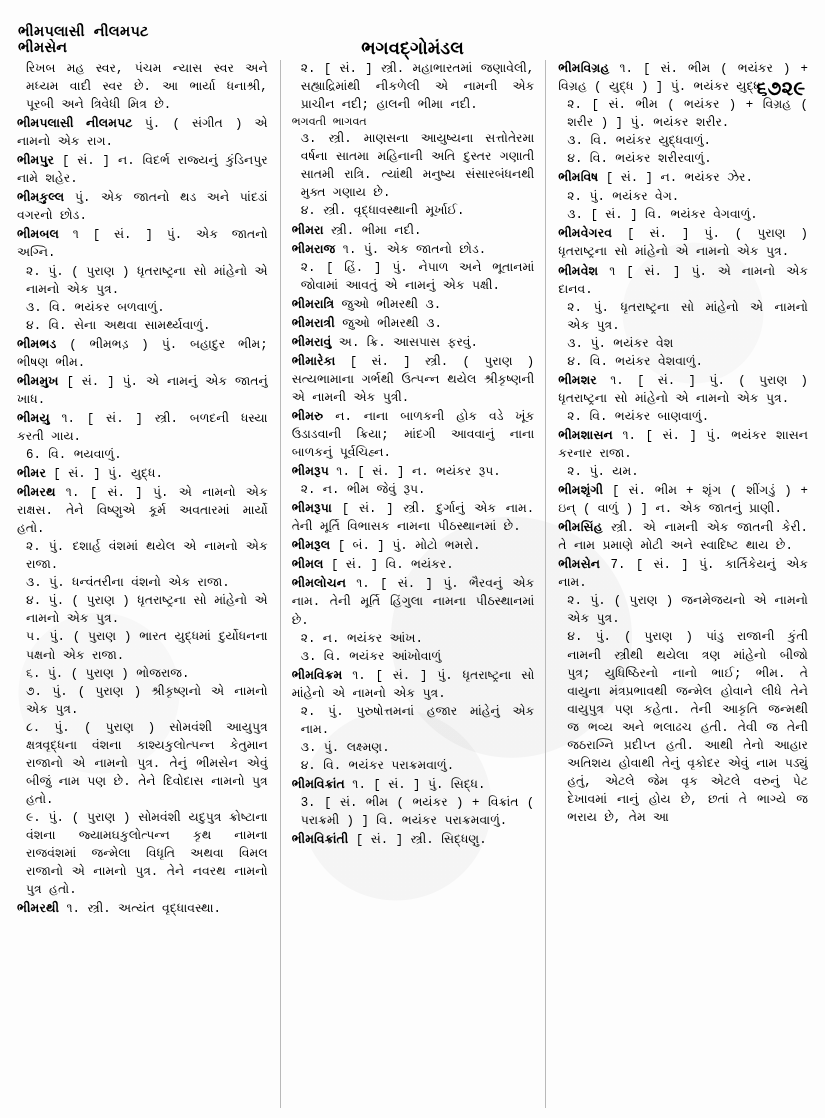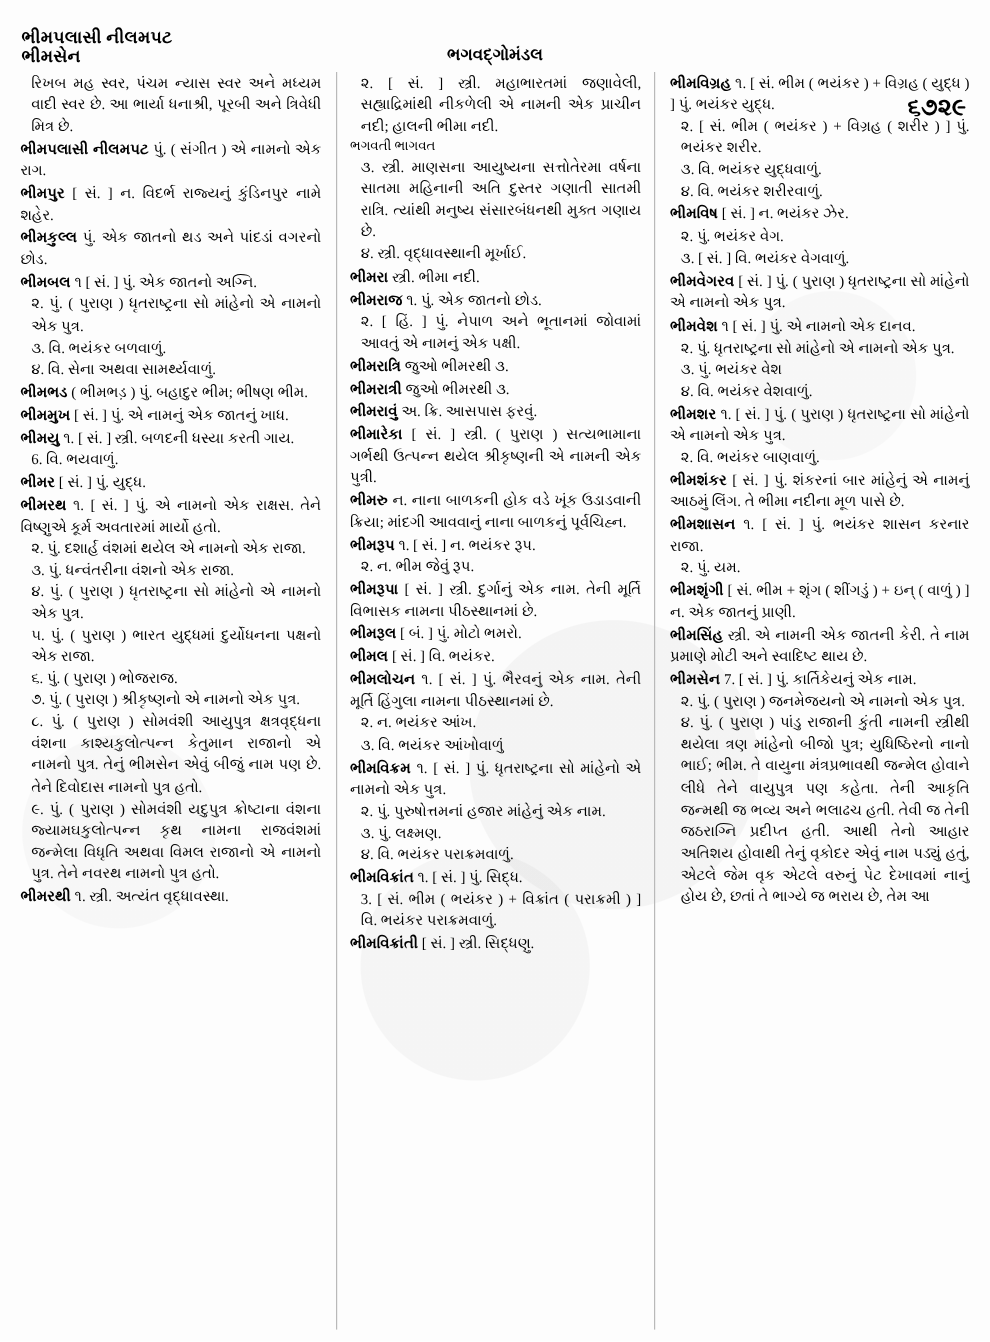--- a/index.html
+++ b/index.html
@@ -23,20 +23,21 @@
     height: 1118px;
     background: #fdfdfd;
     box-sizing: border-box;
     padding: 14px 14px 4px 14px;
     
     background-image:
       radial-gradient(circle at 62% 57%, rgba(0,0,0,0.035) 0 120px, rgba(0,0,0,0) 121px),
       radial-gradient(circle at 48% 72%, rgba(0,0,0,0.03) 0 95px, rgba(0,0,0,0) 96px),
       radial-gradient(circle at 84% 28%, rgba(0,0,0,0.025) 0 70px, rgba(0,0,0,0) 71px),
       radial-gradient(circle at 12% 62%, rgba(0,0,0,0.022) 0 80px, rgba(0,0,0,0) 81px);
+    font-family: Liberation Mono, monospace;
   }
 
   
   #runhead {
     position: relative;
     height: 46px;
     font-weight: bold;
     font-size: 14.5px;
     line-height: 1.12;
   }
@@ -45,21 +46,21 @@
     left: 4px;
     top: 10px;
     white-space: pre-line;
     letter-spacing: 0.2px;
   }
   #runhead .center {
     position: absolute;
     left: 0; right: 0;
     top: 25px;
     text-align: center;
-    font-size: 14px;
+    font-size: 18px;
   }
   #runhead .right {
     position: absolute;
     right: 6px;
     top: 25px;
     font-size: 20px;
     margin-top: 40px;
   }
 
   
@@ -258,23 +259,20 @@
           <p class="first"><span class="hw">ભીમવેશ</span><span> ૧ [ સં. ] પું. એ નામનો એક દાનવ.</span></p>
           <p class="sense">૨. પું. ધૃતરાષ્ટ્રના સો માંહેનો એ નામનો એક પુત્ર.</p>
           <p class="sense">૩. પું. ભયંકર વેશ</p>
           <p class="sense">૪. વિ. ભયંકર વેશવાળું.</p>
         </div>
         <div class="entry">
           <p class="first"><span class="hw">ભીમશર</span><span> ૧. [ સં. ] પું. ( પુરાણ ) ધૃતરાષ્ટ્રના સો માંહેનો એ નામનો એક પુત્ર.</span></p>
           <p class="sense">૨. વિ. ભયંકર બાણવાળું.</p>
         </div>
         <div class="entry">
-          <p class="first"><span class="hw">ભીમશંકર</span><span> [ સં. ] પું. શંકરનાં બાર માંહેનું એ નામનું આઠમું લિંગ. તે ભીમા નદીના મૂળ પાસે છે.</span></p>
-        </div>
-        <div class="entry">
           <p class="first"><span class="hw">ભીમશાસન</span><span> ૧. [ સં. ] પું. ભયંકર શાસન કરનાર રાજા.</span></p>
           <p class="sense">૨. પું. યમ.</p>
         </div>
         <div class="entry">
           <p class="first"><span class="hw">ભીમશૃંગી</span><span> [ સં. ભીમ + શૃંગ ( શીંગડું ) + ઇન્ ( વાળું ) ] ન. એક જાતનું પ્રાણી.</span></p>
         </div>
         <div class="entry">
           <p class="first"><span class="hw">ભીમસિંહ</span><span> સ્ત્રી. એ નામની એક જાતની કેરી. તે નામ પ્રમાણે મોટી અને સ્વાદિષ્ટ થાય છે.</span></p>
         </div>
         <div class="entry">

